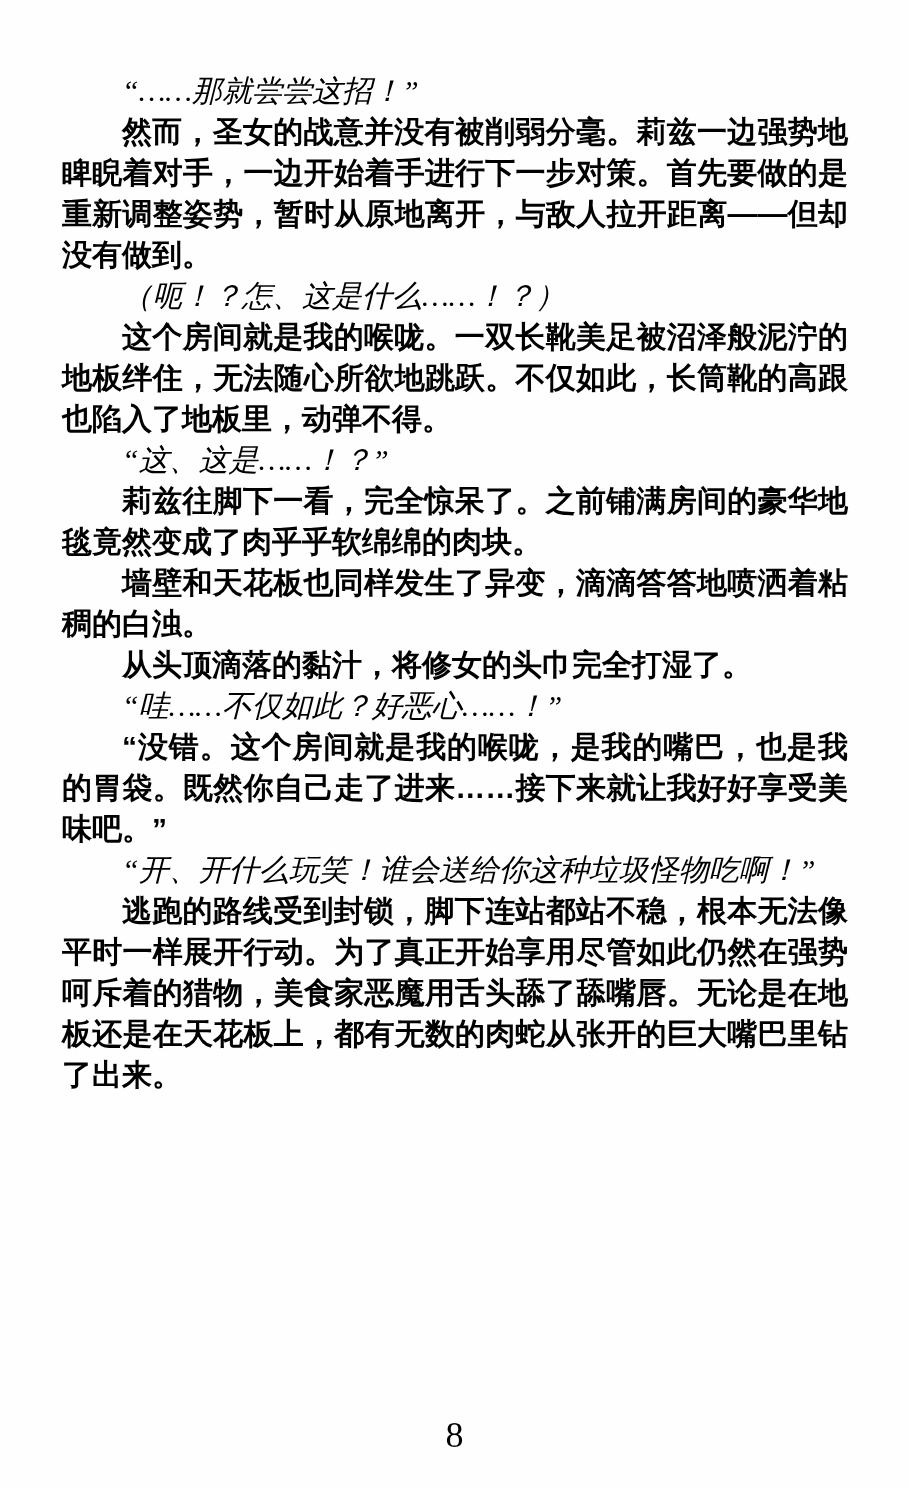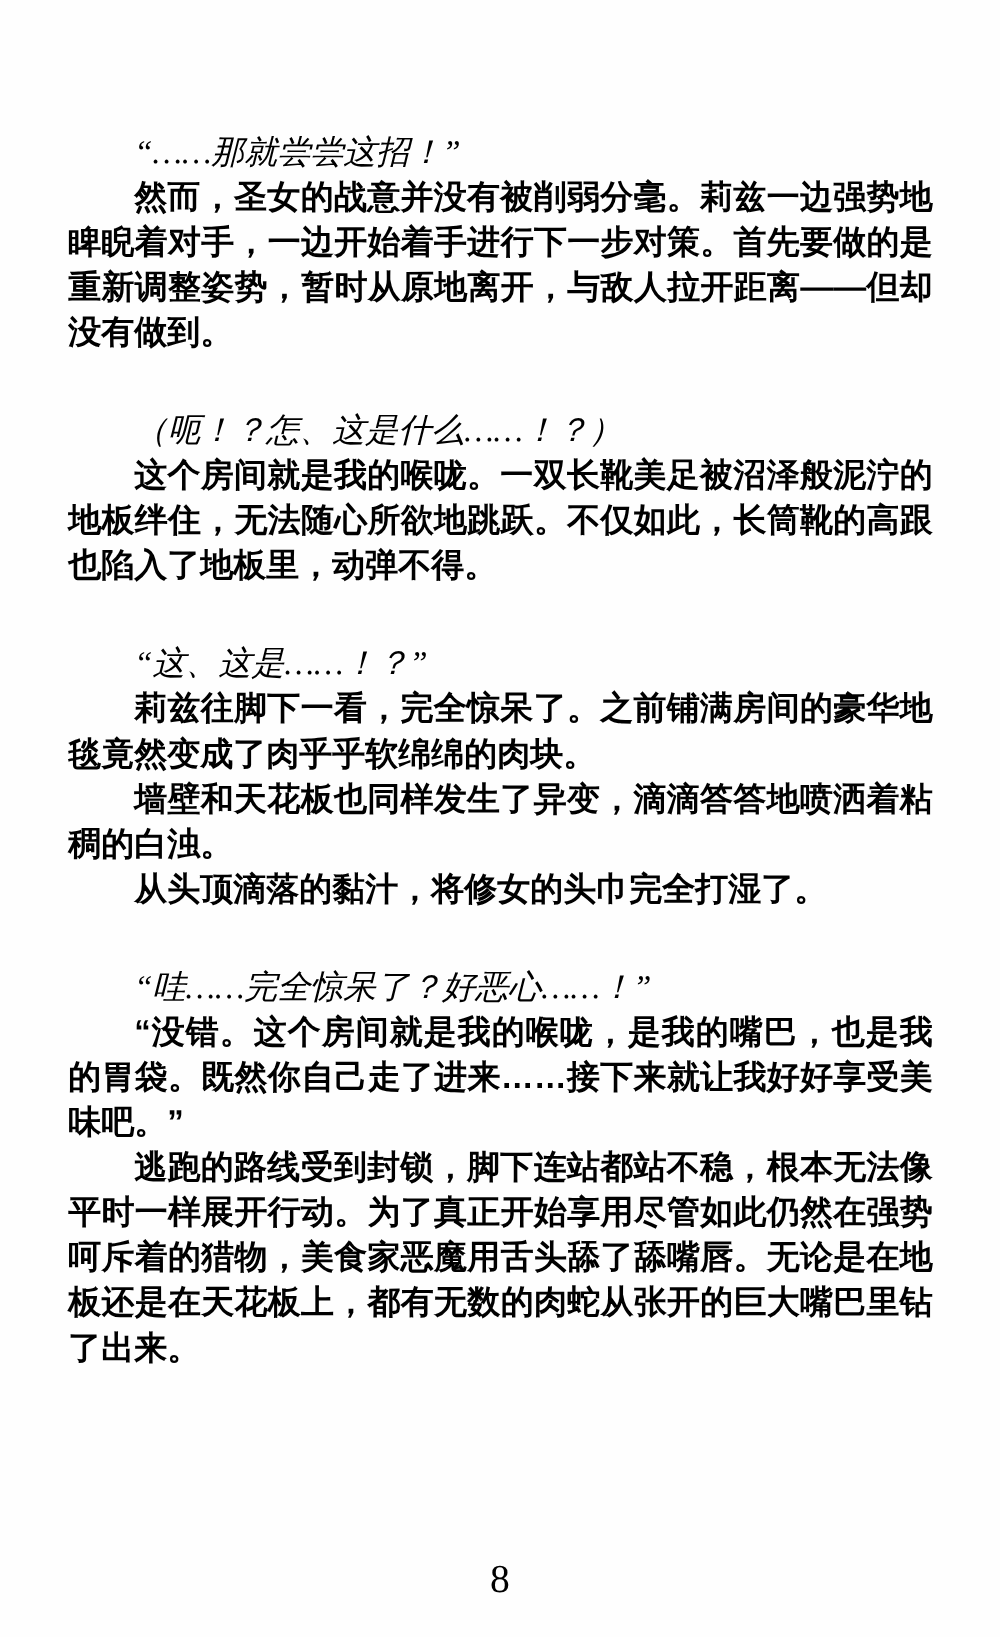--- a/index.html
+++ b/index.html
@@ -33,21 +33,20 @@
   
   p.narr {
     font-family: "Liberation Sans", "DejaVu Sans", sans-serif;
     font-weight: 700;
   }
   
   p.kai {
     font-family: "Liberation Serif", "DejaVu Serif", serif;
     font-style: italic;
     font-weight: 500;
-    margin-top: 48px;
   }
   .page-number {
     position: absolute;
     left: 0;
     right: 0;
     top: 1414px;
     text-align: center;
     font-family: "Liberation Serif", "DejaVu Serif", serif;
     font-size: 36px;
     font-weight: 400;
@@ -60,18 +59,19 @@
 <div class="page">
   <div class="text-content">
     <p class="kai">“……那就尝尝这招！”</p>
     <p class="narr">然而，圣女的战意并没有被削弱分毫。莉兹一边强势地睥睨着对手，一边开始着手进行下一步对策。首先要做的是重新调整姿势，暂时从原地离开，与敌人拉开距离——但却没有做到。</p>
     <p class="kai">（呃！？怎、这是什么……！？）</p>
     <p class="narr">这个房间就是我的喉咙。一双长靴美足被沼泽般泥泞的地板绊住，无法随心所欲地跳跃。不仅如此，长筒靴的高跟也陷入了地板里，动弹不得。</p>
     <p class="kai">“这、这是……！？”</p>
     <p class="narr">莉兹往脚下一看，完全惊呆了。之前铺满房间的豪华地毯竟然变成了肉乎乎软绵绵的肉块。</p>
     <p class="narr">墙壁和天花板也同样发生了异变，滴滴答答地喷洒着粘稠的白浊。</p>
     <p class="narr">从头顶滴落的黏汁，将修女的头巾完全打湿了。</p>
-    <p class="kai">“哇……完全惊呆了？好恶心……！”</p>
+    <p class="kai">“哇……不仅如此？好恶心……！”</p>
     <p class="narr">“没错。这个房间就是我的喉咙，是我的嘴巴，也是我的胃袋。既然你自己走了进来……接下来就让我好好享受美味吧。”</p>
+    <p class="kai">“开、开什么玩笑！谁会送给你这种垃圾怪物吃啊！”</p>
     <p class="narr">逃跑的路线受到封锁，脚下连站都站不稳，根本无法像平时一样展开行动。为了真正开始享用尽管如此仍然在强势呵斥着的猎物，美食家恶魔用舌头舔了舔嘴唇。无论是在地板还是在天花板上，都有无数的肉蛇从张开的巨大嘴巴里钻了出来。</p>
   </div>
   <div class="page-number">8</div>
 </div>
 
 </body></html>

